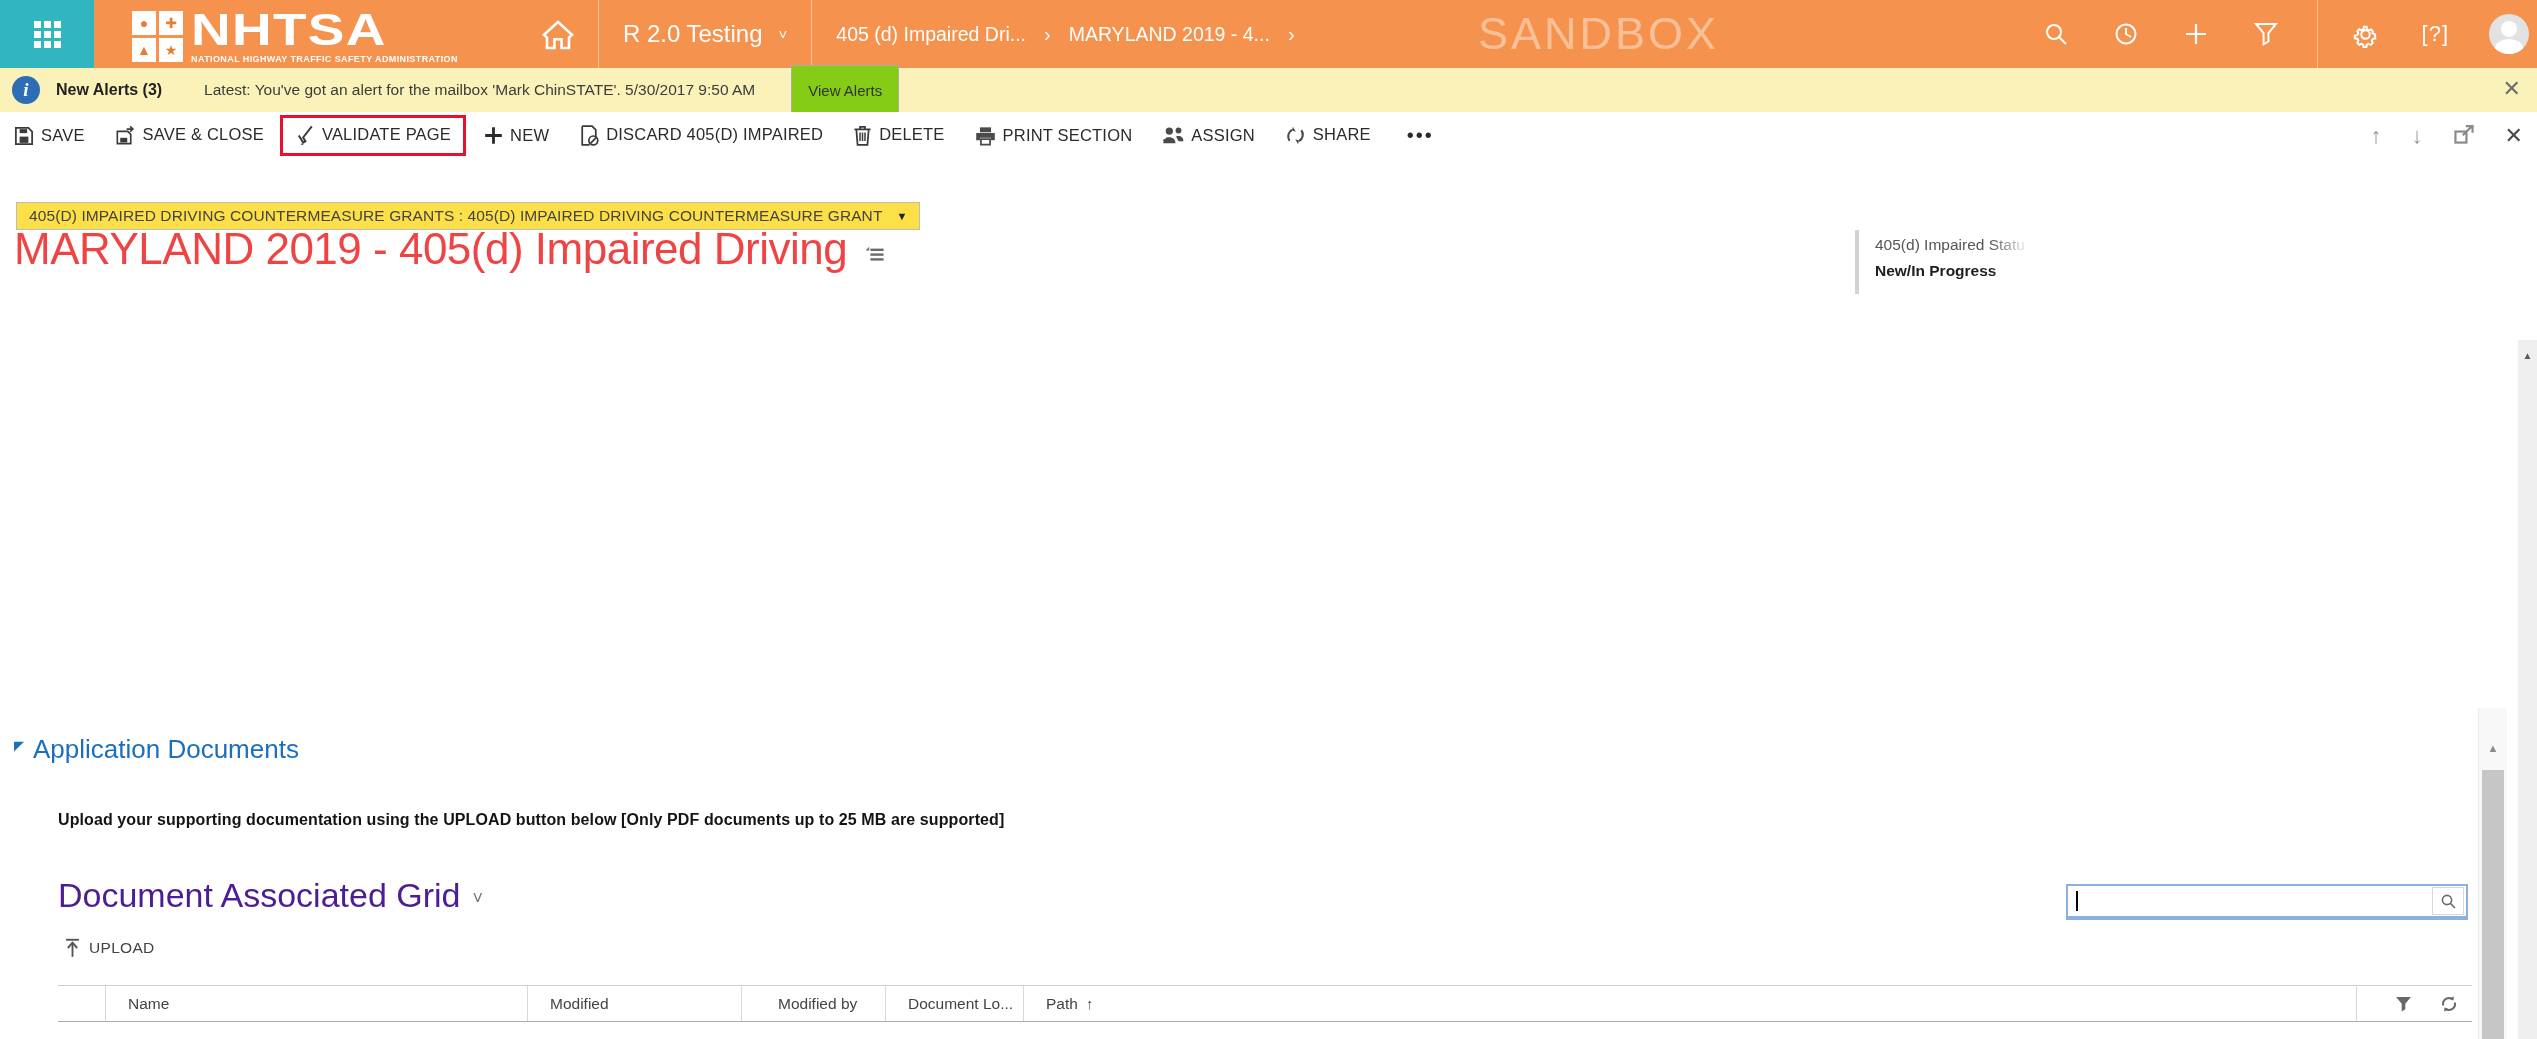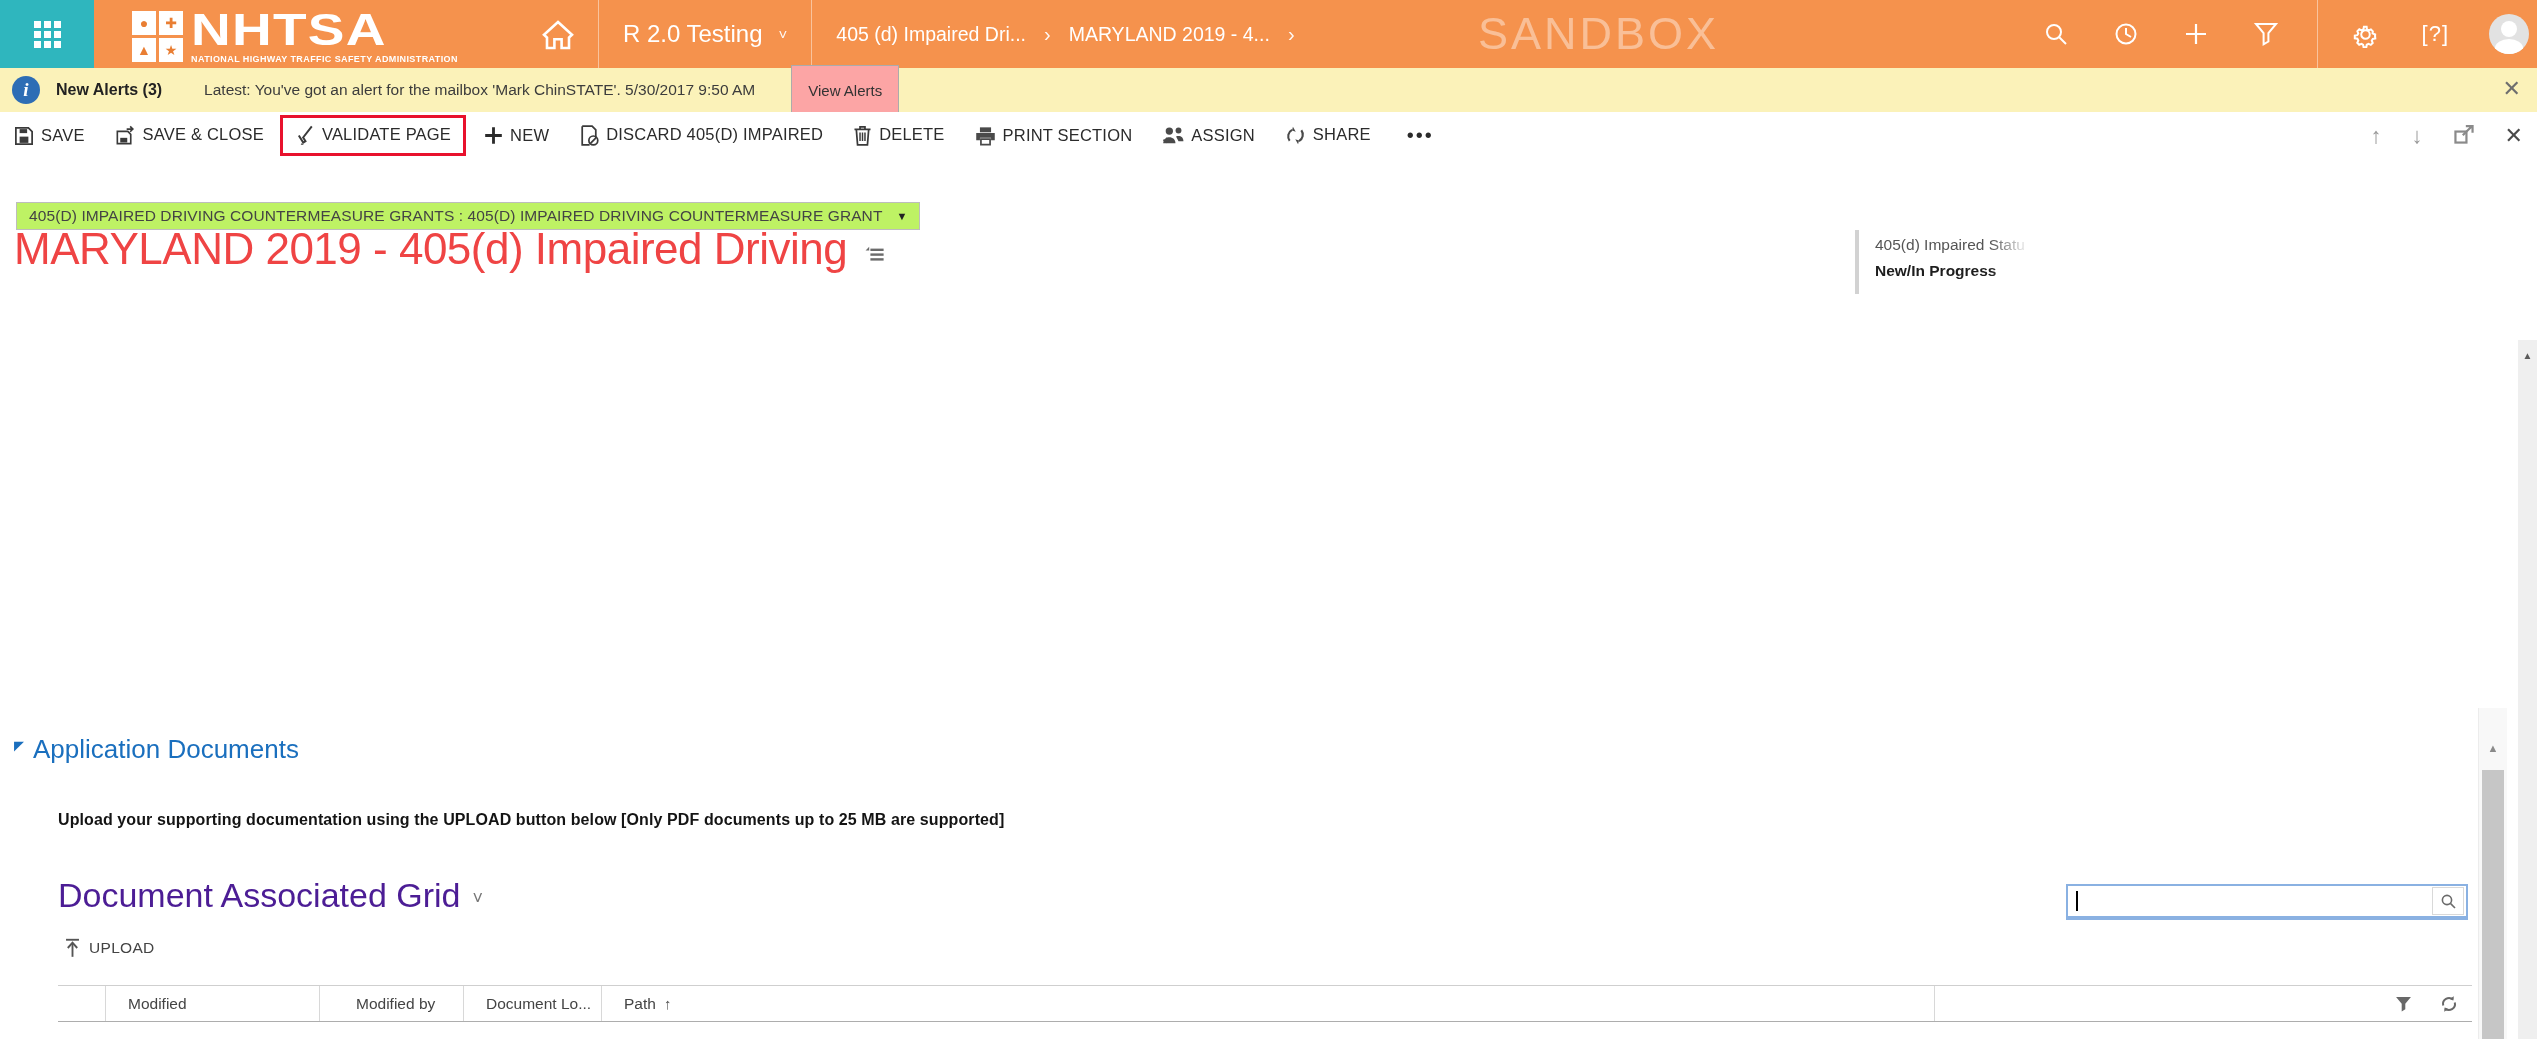--- a/index.html
+++ b/index.html
@@ -29,39 +29,39 @@
   .navicons .help { font-size:22px; color:#fff; margin-right:40px; cursor:pointer; letter-spacing:1px; }
   .avatar { width:40px; height:40px; border-radius:50%; background:#E2E2E2; position:relative; overflow:hidden; margin-right:8px; cursor:pointer; flex:0 0 auto; }
   .avatar .head { position:absolute; left:12px; top:7px; width:16px; height:16px; border-radius:50%; background:#fff; }
   .avatar .body { position:absolute; left:6px; top:25px; width:28px; height:18px; border-radius:50% 50% 0 0; background:#fff; }
 
   
   .alertbar { position:relative; height:44px; background:#FBF2B9; display:flex; align-items:center; padding-left:12px; }
   .info-circle { width:28px; height:28px; border-radius:50%; background:#2D6DB5; color:#fff; font-family:"Liberation Serif",serif; font-style:italic; font-weight:700; font-size:19px; text-align:center; line-height:27px; flex:0 0 auto; }
   .alert-title { font-size:16px; font-weight:700; color:#222; margin-left:16px; white-space:nowrap; }
   .alert-msg { font-size:15.5px; color:#3C3C3C; margin-left:42px; white-space:nowrap; }
-  .alert-btn { margin-left:36px; background:#fca5a5; border:1px solid #ABABAB; padding:16px 16px; font-size:15px; color:#333; cursor:pointer; font-family:inherit; white-space:nowrap; }
+  .alert-btn { margin-left:36px; background:#84cc16; border:1px solid #ABABAB; padding:16px 16px; font-size:15px; color:#333; cursor:pointer; font-family:inherit; white-space:nowrap; }
   .alert-close { position:absolute; right:16px; top:8px; font-size:22px; font-weight:700; color:#6E6E6E; cursor:pointer; }
 
   
   .commandbar { position:relative; height:48px; background:#fff; display:flex; align-items:center; padding-left:14px; border-bottom:1px solid #fff; }
   .cmd { display:flex; background:none; border:none; font-family:inherit; font-size:16.5px; color:#2B2B2B; letter-spacing:0.2px; margin-right:30px; cursor:pointer; white-space:nowrap; }
   .cmd .ic { display:flex; margin-right:7px; }
   .cmd.tight { margin-right:10px; }
   .redbox { border:3px solid #E8112D; padding:7px 12px; margin:0 18px 0 6px; display:flex; align-items:center; }
   .redbox .cmd { margin-right:0; }
   .cmd-more { font-size:20px; letter-spacing:2px; color:#2B2B2B; background:none; border:none; cursor:pointer; margin-left:6px; }
   .cmdbar-right { position:absolute; right:14px; top:0; height:48px; display:flex; align-items:center; gap:30px; }
   .cmdbar-right .gico { font-size:22px; color:#9A9A9A; cursor:pointer; line-height:1; }
   .cmdbar-right .close { color:#4A4A4A; font-weight:700; }
 
   
   .content { position:relative; height:879px; background:#fff; }
 
-  .entity-selector { position:absolute; left:16px; top:42px; display:inline-flex; align-items:center; border:1px solid #BDBDBD; background:#bef264; padding:4px 12px; font-size:15.5px; color:#444; cursor:pointer; letter-spacing:0.1px; }
+  .entity-selector { position:absolute; left:16px; top:42px; display:inline-flex; align-items:center; border:1px solid #BDBDBD; background:#fde047; padding:4px 12px; font-size:15.5px; color:#444; cursor:pointer; letter-spacing:0.1px; }
   .entity-selector .dd { font-size:11px; color:#222; margin-left:14px; }
 
   .page-title-row { position:absolute; left:14px; top:64px; display:flex; align-items:center; }
   .page-title { font-size:44px; font-weight:300; color:#ef4444; letter-spacing:-0.5px; white-space:nowrap; }
   .form-sel { margin:14px 0 0 16px; cursor:pointer; }
 
   .hdrfield { position:absolute; left:1855px; top:70px; width:182px; height:64px; border-left:4px solid #D2D2D2; padding:6px 0 0 16px; overflow:hidden; }
   .hdrfield::after { content:""; position:absolute; top:0; right:0; width:46px; height:100%; background:linear-gradient(90deg,rgba(255,255,255,0),#fff 85%); }
   .hdr-label { font-size:15.5px; color:#555; white-space:nowrap; }
   .hdr-value { font-size:15.5px; font-weight:700; color:#1E1E1E; margin-top:8px; white-space:nowrap; }
@@ -357,20 +357,21 @@
           <path d="M1.5 1.5h11" stroke="#555" stroke-width="1.6"></path>
           <path d="M7 16V5" stroke="#555" stroke-width="1.6"></path>
           <path d="M3 8.5 7 4l4 4.5" fill="none" stroke="#555" stroke-width="1.6"></path>
         </svg>
     </span>
     <span>UPLOAD</span>
   </button>
 
   <div class="grid-header">
     <div class="gh-cell gh-sel"></div>
+    <div class="gh-cell c-name sep">Name</div>
     <div class="gh-cell c-mod sep">Modified</div>
     <div class="gh-cell c-modby sep">Modified by</div>
     <div class="gh-cell c-doclo sep">Document Lo...</div>
     <div class="gh-cell c-path sep">
       <span>Path</span>
       <span class="sort-arrow">↑</span>
     </div>
     <div class="gh-cell c-extra"></div>
     <div class="gh-icons">
       <span class="gico">

